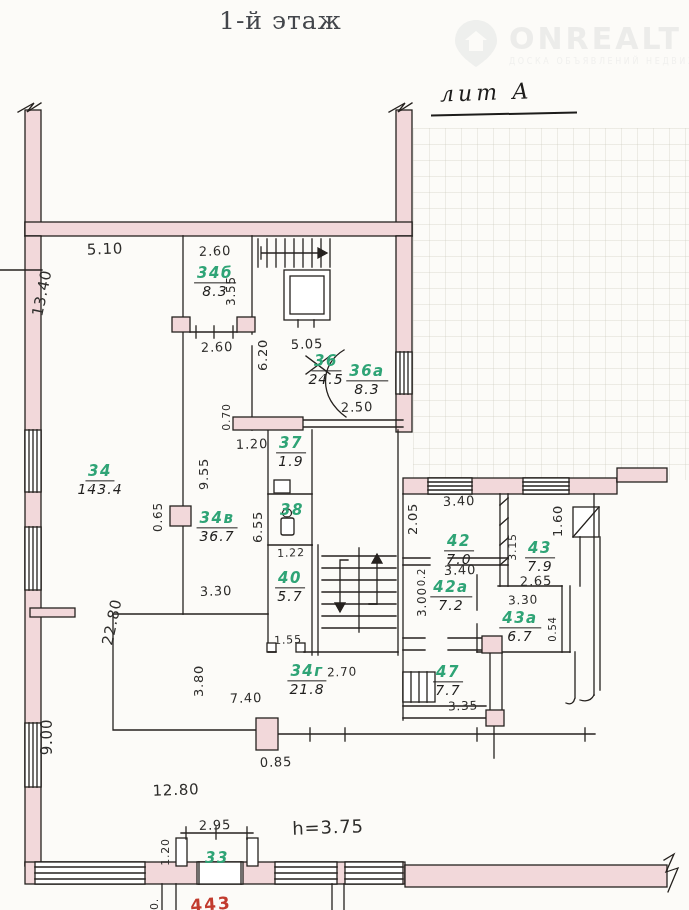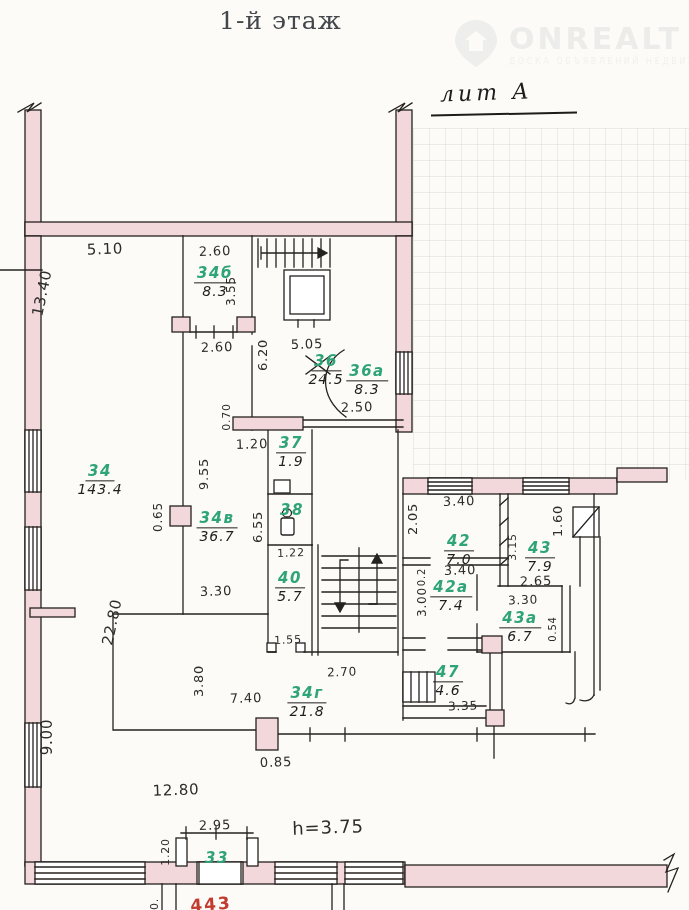--- a/index.html
+++ b/index.html
@@ -243,29 +243,29 @@
       <div class="dim-label" style="left: 460px; top: 570px; --r: -2deg;">3.40</div>
       <div class="dim-label" style="left: 421px; top: 577px; --r: -90deg; font-size: 10px;">0.2</div>
       <div class="dim-label" style="left: 422px; top: 602px; --r: -90deg; font-size: 12px;">3.00</div>
       <div class="dim-label" style="left: 523px; top: 600px; --r: -2deg; font-size: 12px;">3.30</div>
       <div class="dim-label" style="left: 552px; top: 629px; --r: -90deg; font-size: 10px;">0.54</div>
       <div class="dim-label" style="left: 463px; top: 706px; --r: -2deg; font-size: 12px;">3.35</div>
       <div class="dim-label" style="left: 154px; top: 904px; --r: -90deg; font-size: 11px;">0.</div>
       <div class="room-label" style="left: 92px; top: 480px; margin-left: 8px;"><span class="room-number fraction">34</span><span class="room-area">143.4</span></div>
       <div class="room-label" style="left: 215px; top: 282px;"><span class="room-number fraction">34б</span><span class="room-area">8.3</span></div>
       <div class="room-label" style="left: 217px; top: 527px;"><span class="room-number fraction">34в</span><span class="room-area">36.7</span></div>
-      <div class="room-label" style="left: 307px; top: 702px;"><span class="room-number fraction">34г</span><span class="room-area">21.8</span></div>
+      <div class="room-label" style="left: 307px; top: 680px;"><span class="room-number fraction">34г</span><span class="room-area">21.8</span></div>
       <div class="room-label" style="left: 290px; top: 370px; margin-left: 36px;"><span class="room-number fraction">36</span><span class="room-area">24.5</span></div>
       <div class="room-label" style="left: 367px; top: 380px;"><span class="room-number fraction">36а</span><span class="room-area">8.3</span></div>
       <div class="room-label" style="left: 291px; top: 452px;"><span class="room-number fraction">37</span><span class="room-area">1.9</span></div>
       <div class="room-label" style="left: 292px; top: 510px;"><span class="room-number">38</span></div>
       <div class="room-label" style="left: 290px; top: 587px;"><span class="room-number fraction">40</span><span class="room-area">5.7</span></div>
       <div class="room-label" style="left: 459px; top: 526px; margin-top: 24px;"><span class="room-number fraction">42</span><span class="room-area">7.0</span></div>
-      <div class="room-label" style="left: 451px; top: 596px;"><span class="room-number fraction">42а</span><span class="room-area">7.4</span></div>
+      <div class="room-label" style="left: 451px; top: 596px;"><span class="room-number fraction">42а</span><span class="room-area">7.2</span></div>
       <div class="room-label" style="left: 540px; top: 557px;"><span class="room-number fraction">43</span><span class="room-area">7.9</span></div>
       <div class="room-label" style="left: 520px; top: 627px;"><span class="room-number fraction">43а</span><span class="room-area">6.7</span></div>
-      <div class="room-label" style="left: 448px; top: 681px;"><span class="room-number fraction">47</span><span class="room-area">4.6</span></div>
+      <div class="room-label" style="left: 448px; top: 681px;"><span class="room-number fraction">47</span><span class="room-area">7.7</span></div>
       <div class="room-label" style="left: 217px; top: 858px;"><span class="room-number">33</span></div>
     </div>
 
   <div class="red-note">443</div>
 
 </div>
 
 </body></html>

